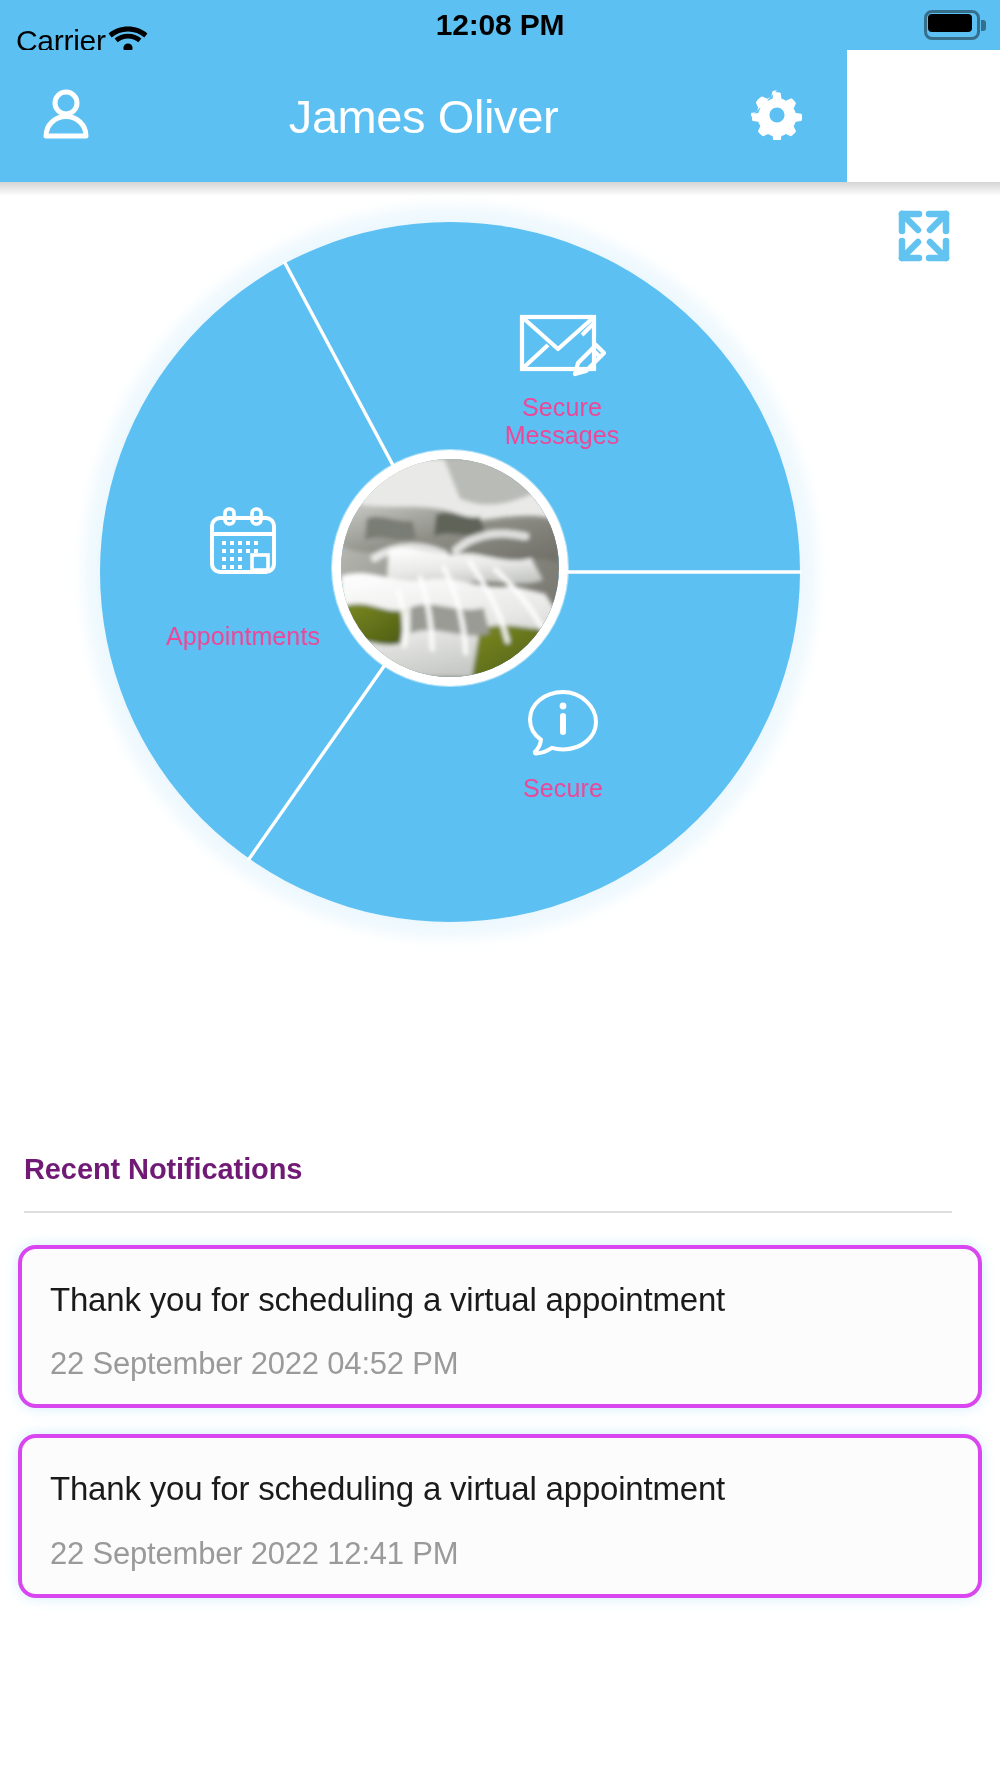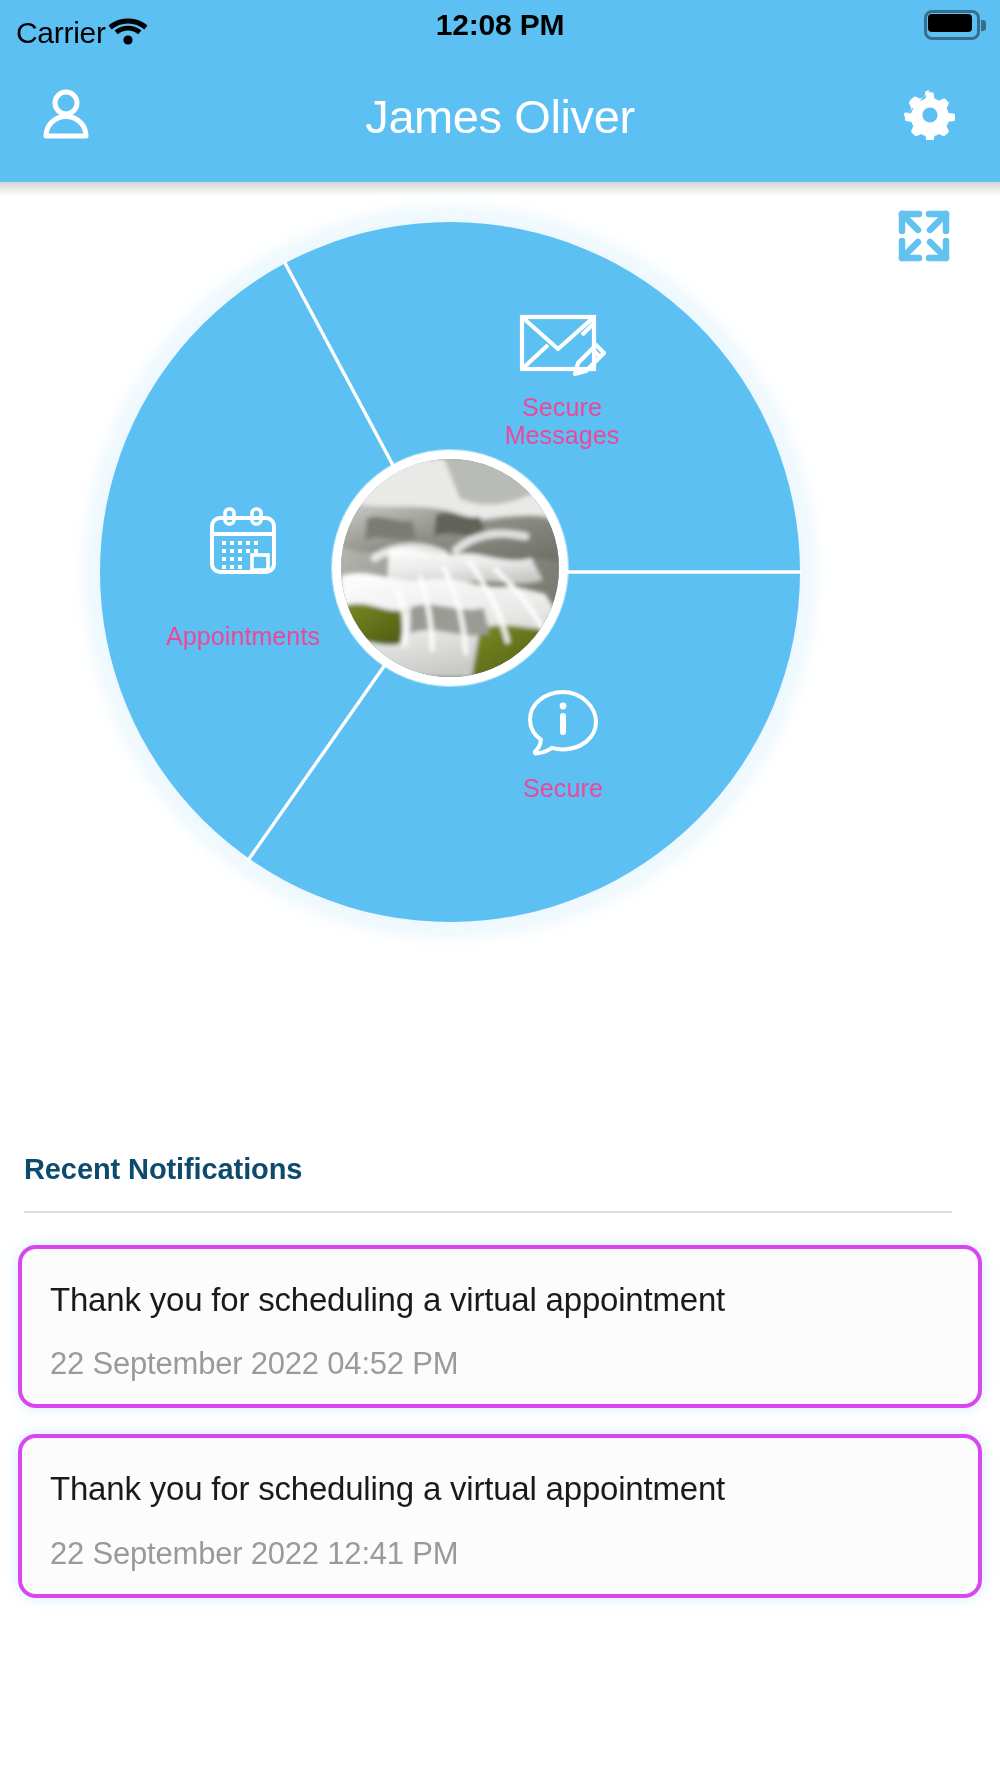--- a/index.html
+++ b/index.html
@@ -10,21 +10,21 @@
     overflow:hidden;
   }
 
   
   .status-bar{
     position:absolute; left:0; top:0; width:1000px; height:50px;
     background:#5DC0F2;
     display:flex; align-items:center;
   }
   .sb-left{
-    position:absolute; left:16px; top:8px; height:50px;
+    position:absolute; left:16px; top:16px; height:50px;
     display:flex; align-items:center; gap:2px;
   }
   .sb-carrier{
     font-size:30px; font-weight:400; color:#000; letter-spacing:-0.3px;
     line-height:1;
   }
   .sb-wifi{ display:block; }
   .sb-time{
     position:absolute; left:0; right:0; top:0; height:50px;
     display:flex; align-items:center; justify-content:center;
@@ -43,21 +43,21 @@
     position:absolute; left:4px; top:4px; width:44px; height:18px;
     background:#000; border-radius:4px;
   }
   .batt-tip{
     position:absolute; left:57px; top:10px; width:5px; height:11px;
     background:rgba(0,0,0,.42); border-radius:0 3px 3px 0;
   }
 
   
   .nav-bar{
-    position:absolute; left:0; top:50px; width:1000px; height:132px;
+    position:absolute; left:0; top:50px; width:847px; height:132px;
     background:#5DC0F2;
     display:flex; align-items:center;
   }
   .nav-title{
     position:absolute; left:0; right:0; text-align:center;
     font-size:47px; font-weight:400; color:#ffffff; letter-spacing:-0.4px;
   }
   .nav-left-btn{
     position:absolute; left:38px; top:50%; transform:translateY(-50%);
     width:56px; height:56px; display:flex; align-items:center; justify-content:center;
@@ -133,21 +133,21 @@
     border:9px solid #ffffff;
     overflow:hidden;
     cursor:pointer;
     box-shadow:0 0 0 1px rgba(255,255,255,.5);
   }
   .avatar svg{ display:block; width:100%; height:100%; }
 
   
   .notif-head{
     position:absolute; left:24px; top:971px;
-    font-size:29px; font-weight:700; color:#0c4a6e; letter-spacing:-0.1px;
+    font-size:29px; font-weight:700; color:#701a75; letter-spacing:-0.1px;
   }
   .notif-rule{
     position:absolute; left:24px; top:1029px; width:928px; height:2px;
     background:#DEDEDE;
   }
   .notif-list{
     position:absolute; left:0; top:1063px; width:1000px;
   }
   .notif-card{
     position:relative;

